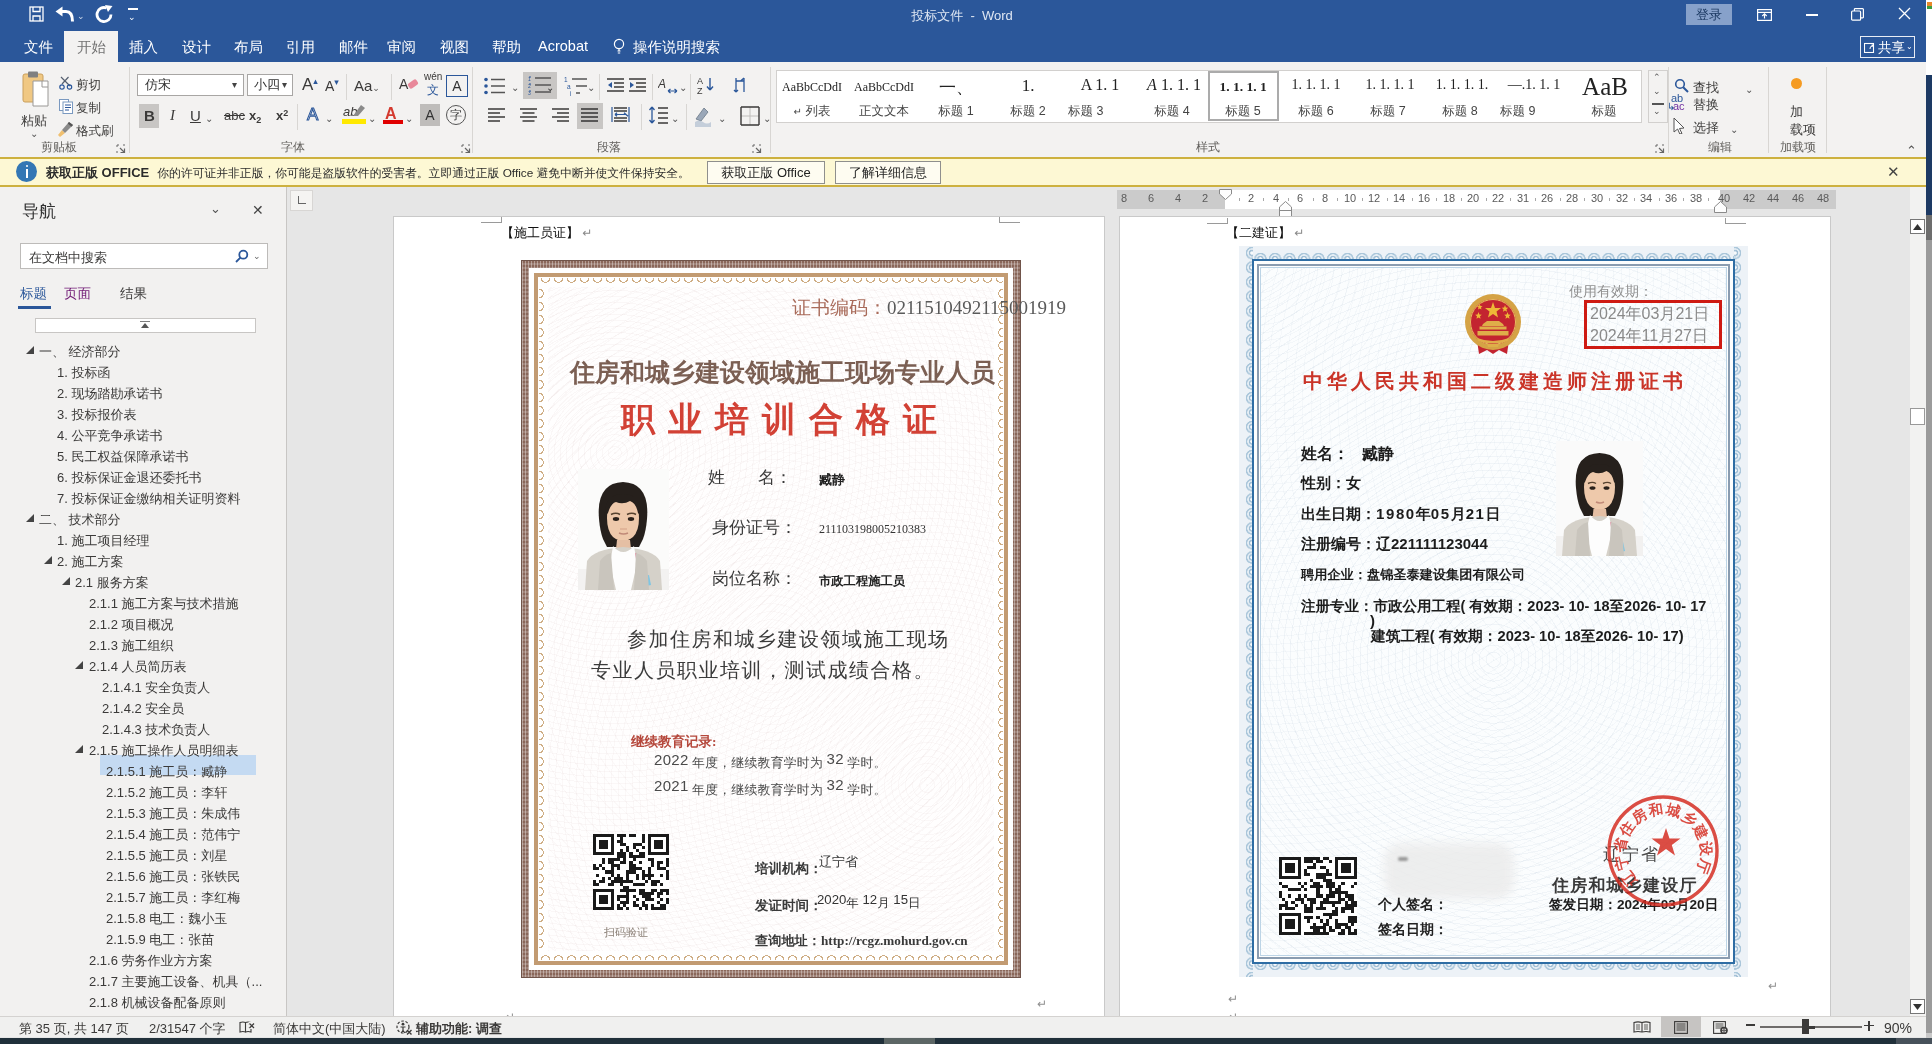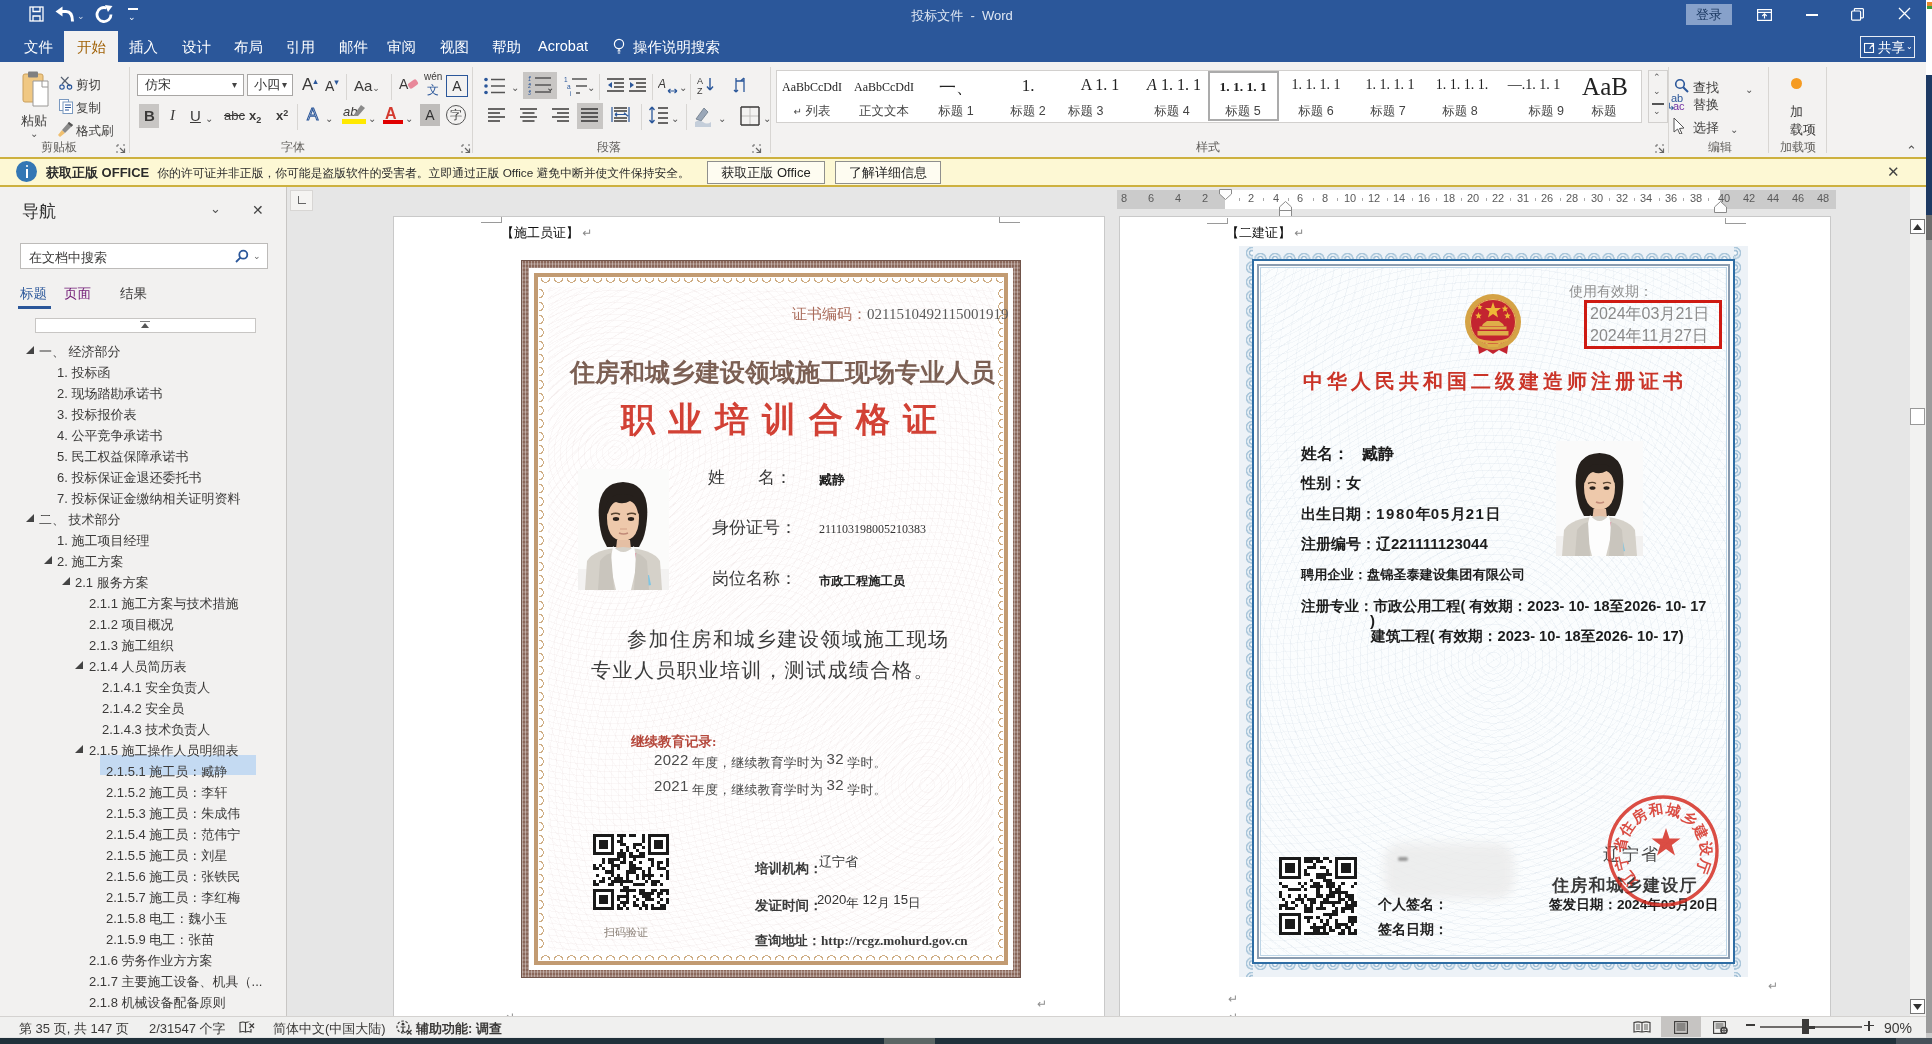--- a/index.html
+++ b/index.html
@@ -70,21 +70,21 @@
     </g>
   </svg>
 <svg class="ab" style="left:1898px;top:7px" width="13" height="13" viewBox="0 0 13 13">
     <g stroke="#fff" stroke-width="1.3">
       <path d="M1 1 L12 12 M12 1 L1 12"></path>
     </g>
   </svg>
 
 <div class="ab" style="left:64px;top:31px;width:54px;height:31px;background:#f3f2f1"></div>
 <div class="tabtxt" style="left:24px">文件</div>
-<div class="tabtxt" style="left:77px;color:#a16207">开始</div>
+<div class="tabtxt" style="left:77px;color:#737373">开始</div>
 <div class="tabtxt" style="left:129px">插入</div>
 <div class="tabtxt" style="left:182px">设计</div>
 <div class="tabtxt" style="left:234px">布局</div>
 <div class="tabtxt" style="left:286px">引用</div>
 <div class="tabtxt" style="left:339px">邮件</div>
 <div class="tabtxt" style="left:387px">审阅</div>
 <div class="tabtxt" style="left:440px">视图</div>
 <div class="tabtxt" style="left:492px">帮助</div>
 <div class="tabtxt" style="left:538px">Acrobat</div>
 <svg class="ab" style="left:612px;top:38px" width="14" height="17" viewBox="0 0 14 17">
@@ -337,21 +337,21 @@
 <div class="ab" style="left:1208px;top:71px;width:71px;height:50px;border:2px solid #ababab;background:#fff"></div>
 <div class="ab" style="left:1211px;top:79px;width:64px;text-align:center;font-size:13.5px;font-weight:bold;color:#222;font-family:'Liberation Serif',serif">1. 1. 1. 1</div>
 <div class="ab" style="left:1211px;top:103px;width:64px;text-align:center;font-size:12.5px;color:#444">标题 5</div>
 <div class="ab" style="left:1284px;top:77px;width:64px;text-align:center;font-size:14px;color:#222;font-family:'Liberation Serif',serif">1. 1. 1. 1</div>
 <div class="ab" style="left:1284px;top:103px;width:64px;text-align:center;font-size:12.5px;color:#444">标题 6</div>
 <div class="ab" style="left:1356px;top:77px;width:68px;text-align:center;font-size:14px;color:#222;font-family:'Liberation Serif',serif">1. 1. 1. 1</div>
 <div class="ab" style="left:1356px;top:103px;width:64px;text-align:center;font-size:12.5px;color:#444">标题 7</div>
 <div class="ab" style="left:1428px;top:77px;width:68px;text-align:center;font-size:14px;color:#222;font-family:'Liberation Serif',serif">1. 1. 1. 1.</div>
 <div class="ab" style="left:1428px;top:103px;width:64px;text-align:center;font-size:12.5px;color:#444">标题 8</div>
 <div class="ab" style="left:1500px;top:77px;width:68px;text-align:center;font-size:14px;color:#222;font-family:'Liberation Serif',serif">—.1. 1. 1</div>
-<div class="ab" style="left:1500px;top:103px;width:64px;text-align:right;font-size:12.5px;color:#444">标题 9</div>
+<div class="ab" style="left:1500px;top:103px;width:64px;text-align:left;font-size:12.5px;color:#444">标题 9</div>
 <div class="ab" style="left:1572px;top:73px;width:66px;text-align:center;font-size:25px;color:#222;font-family:'Liberation Serif',serif">AaB</div>
 <div class="ab" style="left:1572px;top:103px;width:64px;text-align:center;font-size:12.5px;color:#444">标题</div>
 
 <div class="ab" style="left:1648px;top:70px;width:20px;height:53px;background:#f3f2f1;border:1px solid #d2d0ce"></div>
 <div class="ab" style="left:1653px;top:72px;color:#555;font-size:9px">⌃</div>
 <div class="ab" style="left:1653px;top:86px;color:#555;font-size:9px">⌄</div>
 <div class="ab" style="left:1652px;top:103px;width:12px;height:1.5px;background:#555"></div>
 <div class="ab" style="left:1653px;top:106px;color:#555;font-size:9px">⌄</div>
 <div class="glabel" style="left:1196px">样式</div>
 <svg class="ab launch" style="left:1655px;top:144px" viewBox="0 0 10 10">
@@ -558,21 +558,21 @@
   <div class="ab" style="left:17px;bottom:17px;right:17px;height:9px;background:radial-gradient(circle 5.5px at 6.5px 9px,#fff 3.9px,#cfae85 3.9px 4.9px,#fff 4.9px);background-size:13px 9px"></div>
   <div class="ab" style="left:17px;top:26px;bottom:26px;width:9px;background:radial-gradient(circle 5.5px at 0px 6.5px,#fff 3.9px,#cfae85 3.9px 4.9px,#fff 4.9px);background-size:9px 13px"></div>
   <div class="ab" style="right:17px;top:26px;bottom:26px;width:9px;background:radial-gradient(circle 5.5px at 9px 6.5px,#fff 3.9px,#cfae85 3.9px 4.9px,#fff 4.9px);background-size:9px 13px"></div>
 
   <div class="ab" style="left:26px;top:26px;right:26px;bottom:26px;background:
     repeating-radial-gradient(circle at 15% 25%,rgba(195,160,160,.075) 0 1px,rgba(0,0,0,0) 1px 6px),
     repeating-radial-gradient(circle at 85% 75%,rgba(195,160,160,.065) 0 1px,rgba(0,0,0,0) 1px 7px),
     repeating-radial-gradient(circle at 50% 55%,rgba(195,160,160,.06) 0 1px,rgba(0,0,0,0) 1px 8px),#fffefe"></div>
 </div>
 
-<div class="ab" style="left:398px;top:88px;font-size:15px"><span style="color:#a96b5a">证书编码：</span><span style="color:#5a5a5a">0211510492115001919</span></div>
+<div class="ab" style="left:398px;top:78px;font-size:19px"><span style="color:#a96b5a">证书编码：</span><span style="color:#5a5a5a">0211510492115001919</span></div>
 <div class="ab" style="left:176px;top:139px;width:424px;text-align:center;font-size:25px;font-weight:bold;color:#7b5f53;white-space:nowrap">住房和城乡建设领域施工现场专业人员</div>
 <div class="ab" style="left:227px;top:180px;font-size:34px;font-weight:bold;color:#d24135;letter-spacing:13px;white-space:nowrap">职业培训合格证</div>
 
 <svg class="ab" style="left:184px;top:252px" width="91" height="121" viewBox="0 0 91 121">
 <rect width="91" height="121" fill="#fbfbfa"></rect>
 <rect y="100" width="91" height="21" fill="#f3f2f1"></rect>
 <path d="M21 50 Q18 14 45 13 Q72 14 69 50 Q68 62 65 70 L61 78 L29 78 L25 70 Q22 62 21 50 Z" fill="#26201c"></path>
 <path d="M29 49 Q29 28 45 28 Q61 28 61 49 Q61 62 55 68 Q50 72 45 72 Q40 72 35 68 Q29 62 29 49 Z" fill="#eec9ab"></path>
 <path d="M27 47 Q26 25 45 25 Q64 25 63 47 L60 44 Q58 34 52 32 Q45 36 38 33 Q33 34 30 44 Z" fill="#26201c"></path>
 <path d="M33 45.5 q5 -2.5 9 0 M49 45.5 q5 -2.5 9 0" stroke="#56422f" stroke-width="1.5" fill="none"></path>

